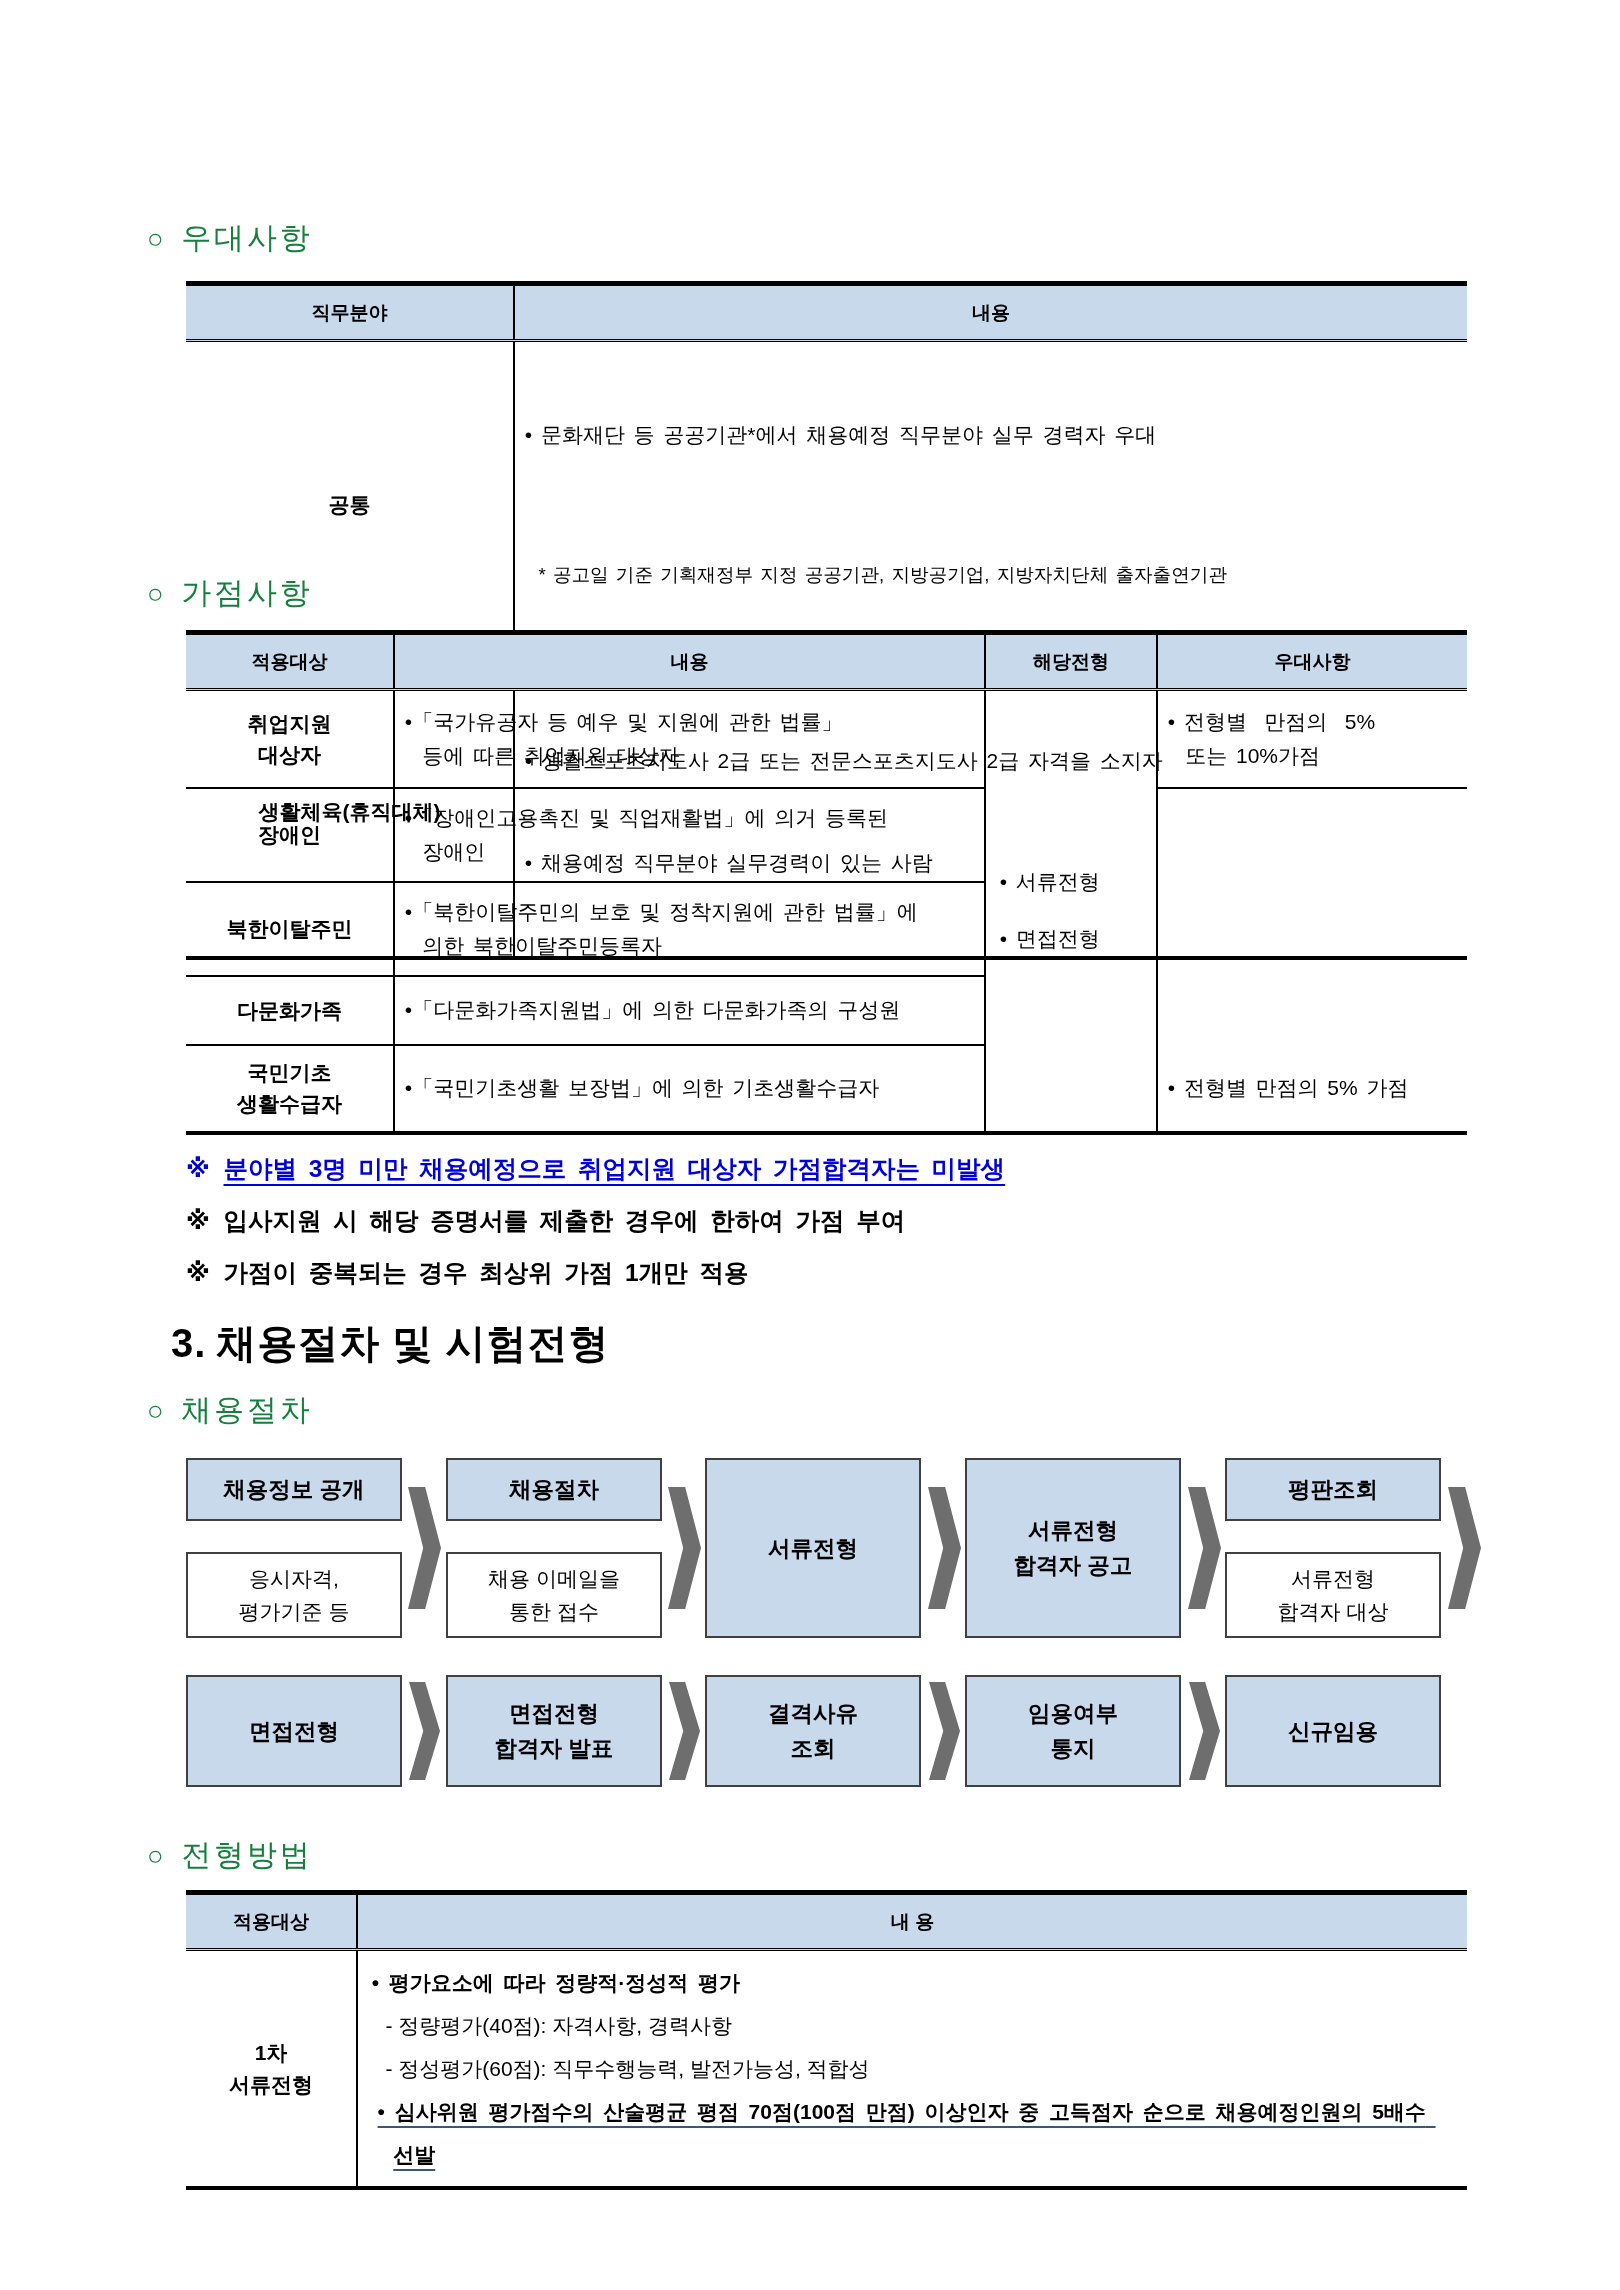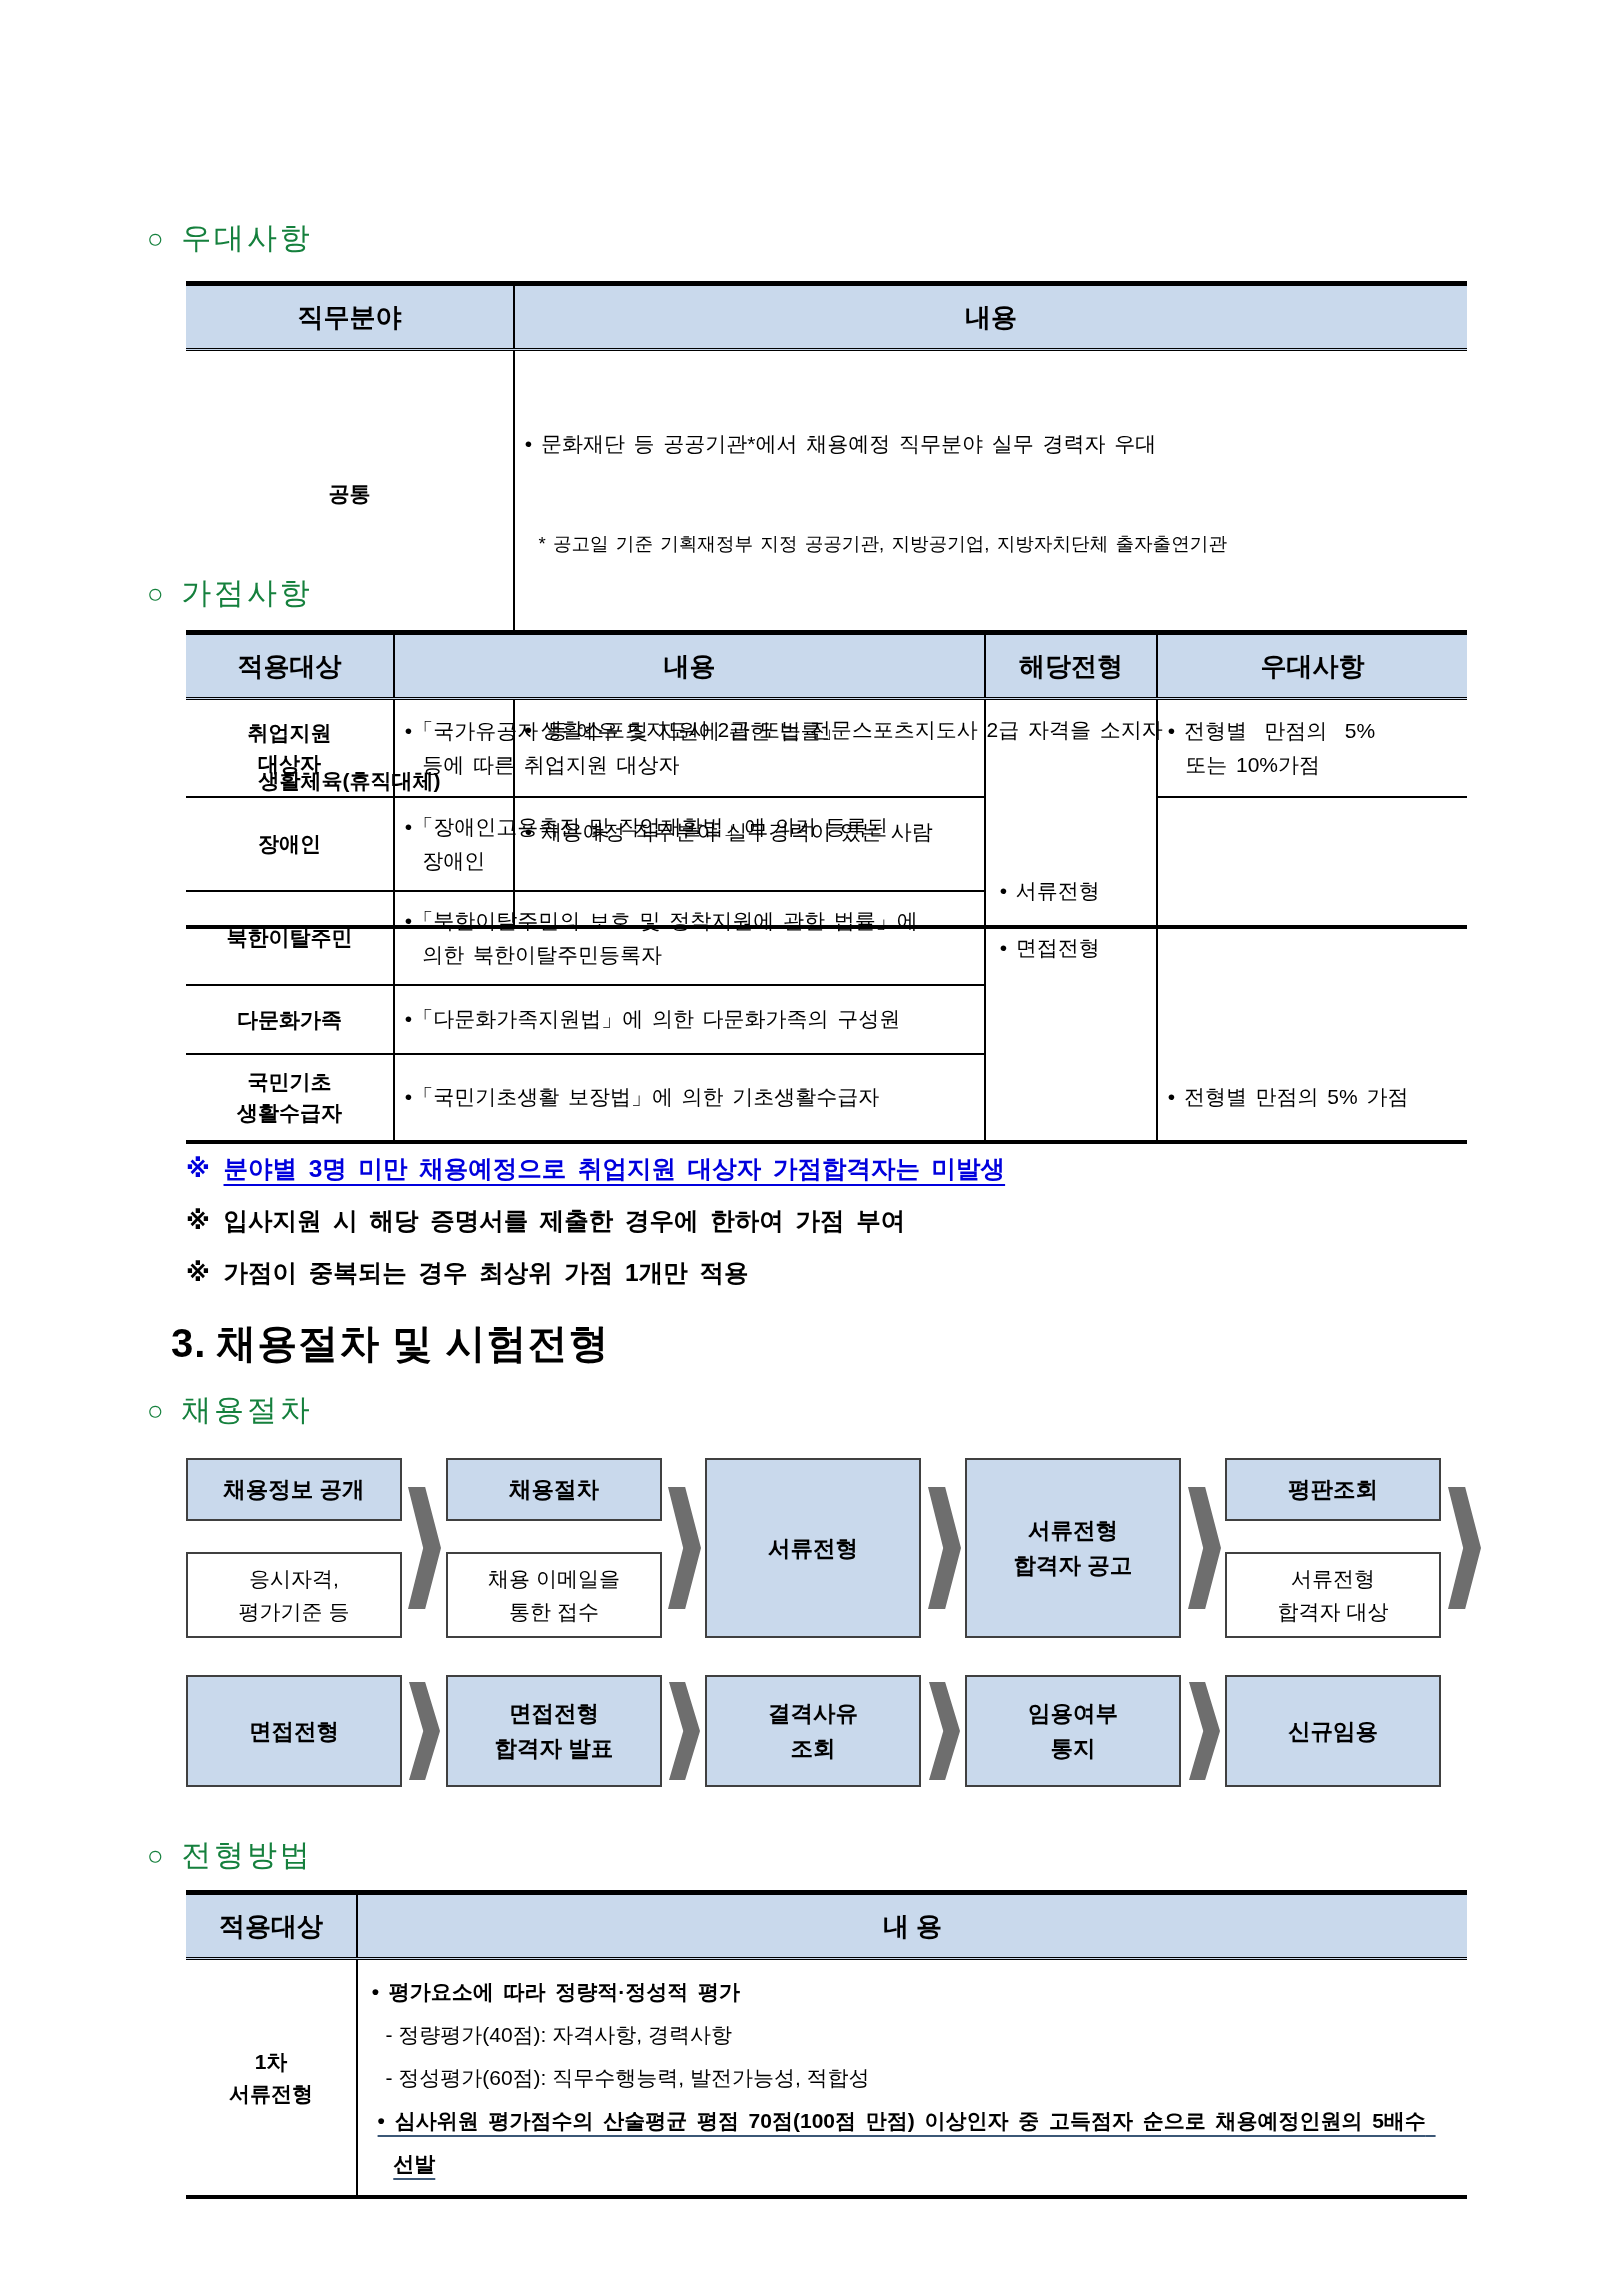--- a/index.html
+++ b/index.html
@@ -20,21 +20,21 @@
     position:absolute; left:127px;
     font-size:40px; font-weight:800; letter-spacing:1px; white-space:nowrap;
   }
   .big-head .num { margin-right:9.8px; }
   
   table.doc {
     position:absolute; left:186px; border-collapse:collapse; table-layout:fixed;
     border-top:5.9px solid #000; border-bottom:4.9px solid #000;
   }
   table.doc th {
-    background:#c9d9ec; font-weight:bold; font-size:26px; text-align:center;
+    background:#c9d9ec; font-weight:bold; font-size:19px; text-align:center;
     border-bottom:3.9px double #000; padding:13.7px 5.9px;
   }
   table.doc td { font-size:21px; vertical-align:middle; padding:7.8px 9.8px; }
   .bl { border-left:2px solid #000; }
   .bt { border-top:2px solid #000; }
   .cat { font-weight:bold; font-size:22px; text-align:center; white-space:pre-wrap; line-height:1.5; }
   .content { white-space:pre-wrap; line-height:1.62; word-spacing:2.9px; padding-left:15.7px; }
   .small-line { font-size:18.6px; word-spacing:2px; }
   
   .notes { position:absolute; left:186px; }
@@ -87,21 +87,21 @@
       </colgroup>
     <tbody>
         <tr>
       <th>직무분야</th>
       <th class="bl">내용</th>
     </tr>
     <tr style="height:96px;">
       <td class="cat">공통</td>
       <td class="bl content">
         <div>• 문화재단 등 공공기관*에서 채용예정 직무분야 실무 경력자 우대</div>
-        <div class="small-line" style="padding-left:13.7px;">* 공고일 기준 기획재정부 지정 공공기관, 지방공기업, 지방자치단체 출자출연기관</div>
+        <div class="small-line" style="padding-left:13.7px;margin-top:40px;">* 공고일 기준 기획재정부 지정 공공기관, 지방공기업, 지방자치단체 출자출연기관</div>
       </td>
     </tr>
     <tr style="height:96px;">
       <td class="cat bt">생활체육(휴직대체)</td>
       <td class="bl bt content">
         <div>• 생활스포츠지도사 2급 또는 전문스포츠지도사 2급 자격을 소지자</div>
         <div>• 채용예정 직무분야 실무경력이 있는 사람</div>
       </td>
     </tr>
   </tbody>

